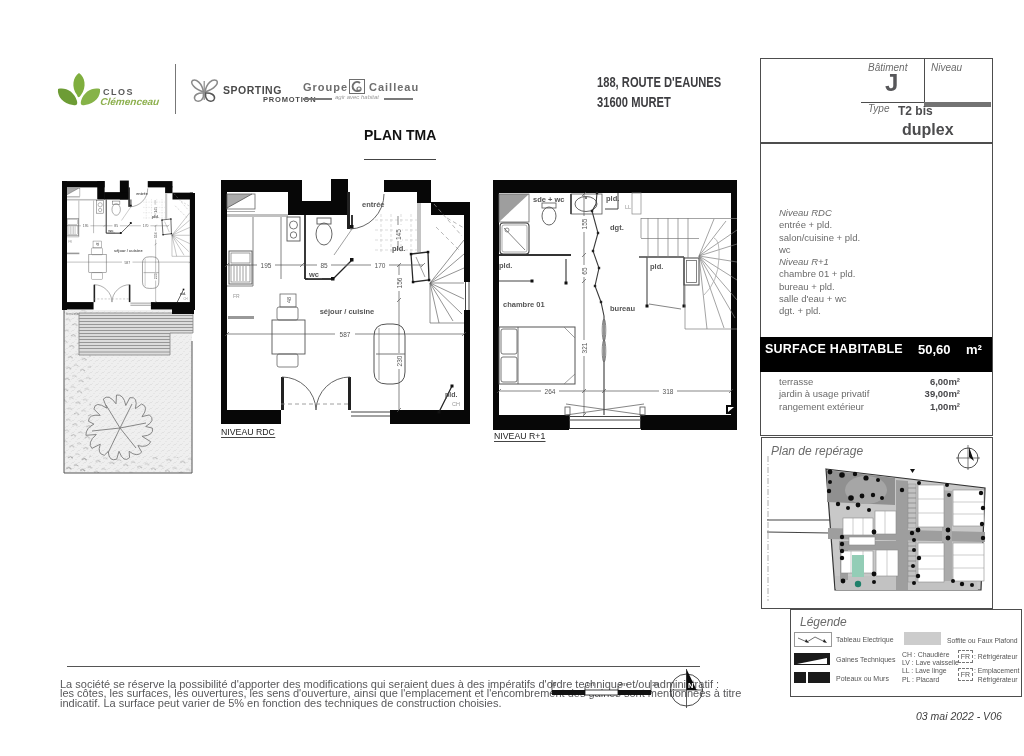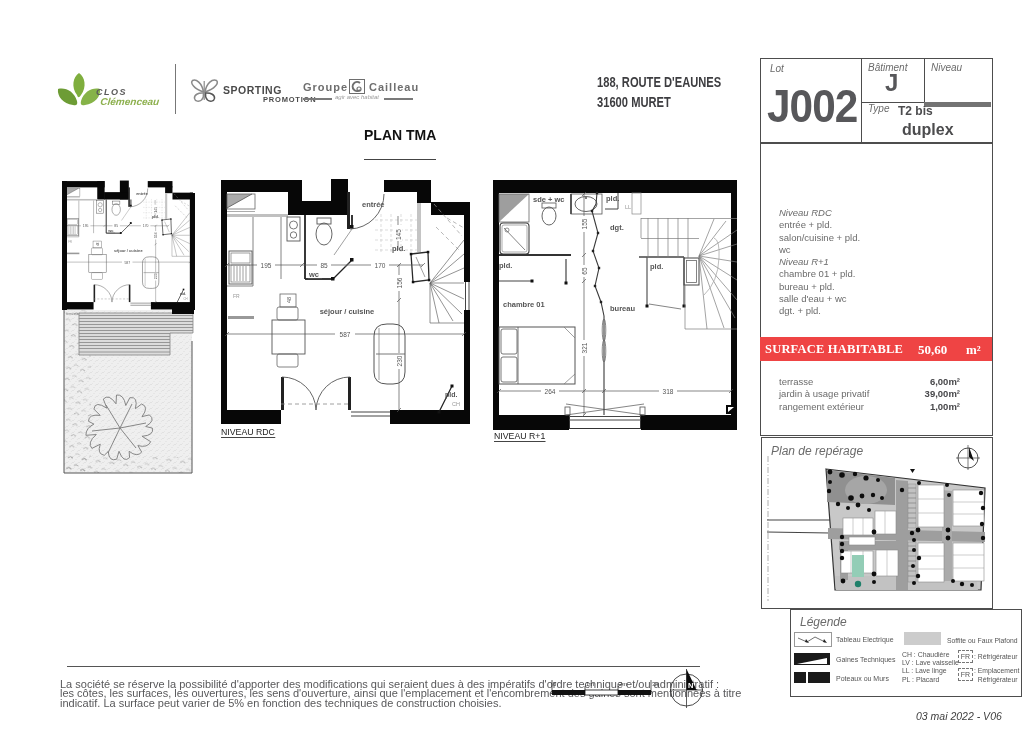--- a/index.html
+++ b/index.html
@@ -11,21 +11,21 @@
 </head>
 <body>
 
 <div class="abs" id="logo-clos" style="left:55px;top:62px;width:120px;height:50px;">
   <svg width="120" height="50" viewBox="0 0 120 50">
 
     <path d="M20,22 C14,14 16,4 22,0 C28,4 30,14 24,22 C22,25 21,25 20,22 Z" fill="#7fae3e" transform="translate(2,11)"></path>
     <path d="M16,30 C6,29 0,21 1,14 C8,12 17,16 20,26 C21,30 19,31 16,30 Z" fill="#6d9c35" transform="translate(2,13)"></path>
     <path d="M28,30 C38,29 44,21 43,14 C36,12 27,16 24,26 C23,30 25,31 28,30 Z" fill="#86b348" transform="translate(2,13)"></path>
   </svg>
-  <div class="abs" style="left:41px;top:25px;font-size:9px;font-weight:bold;letter-spacing:1.5px;color:#5a5a5a;font-style:italic;">CLOS</div>
+  <div class="abs" style="left:48px;top:25px;font-size:9px;font-weight:bold;letter-spacing:1.5px;color:#5a5a5a;">CLOS</div>
   <div class="abs" style="left:46px;top:34px;font-size:10px;font-style:italic;color:#8db04e;font-weight:bold;transform:skewX(-6deg);transform-origin:0 0;">Clémenceau</div>
 </div>
 <div class="abs" style="left:175px;top:64px;width:1px;height:50px;background:#777;"></div>
 
 <div class="abs" id="logo-sporting" style="left:190px;top:76px;width:110px;height:40px;">
   <svg width="30" height="26" viewBox="0 0 30 26" class="abs" style="left:0;top:2px;">
     <g fill="none" stroke="#8a8a8a" stroke-width="1.5" stroke-linecap="round">
       <path d="M13.5,14 C4,11 0,5 2.5,2.5 C6,0.5 12,5 13.5,14 Z"></path>
       <path d="M15,14 C16.5,5 22.5,0.5 26.5,2.5 C29,5 25,11 15,14 Z"></path>
       <path d="M13.5,15 C8,14.5 4,17 4.5,20.5 C5,23.5 9,24 11.5,22 C13.5,20 13.8,17.5 13.5,15 Z"></path>
@@ -49,24 +49,20 @@
   <div class="abs" style="left:0px;top:20px;width:29px;height:1.5px;background:#7a7a7a;"></div>
   <div class="abs" style="left:32px;top:16px;font-size:6px;font-style:italic;color:#9a9a9a;">agir avec habitat</div>
   <div class="abs" style="left:81px;top:20px;width:29px;height:1.5px;background:#7a7a7a;"></div>
 </div>
 
 <div class="abs" style="left:597px;top:72px;white-space:nowrap;font-size:15.5px;font-weight:bold;color:#3d3d40;line-height:20px;transform:scaleX(.72);transform-origin:0 0;">188, ROUTE D'EAUNES<br>31600 MURET</div>
 
 <div class="abs" style="left:364px;top:127px;font-size:14px;font-weight:bold;color:#111;border-bottom:1.5px solid #444;padding-bottom:16px;">PLAN TMA</div>
 
 <div class="abs box" style="left:760px;top:58px;width:231px;height:84px;">
-  <div class="abs" style="left:0;top:0;width:100px;height:84px;border-right:1px solid #4d4d4d;">
-    <div class="abs it" style="left:9px;top:4px;font-size:10px;">Lot</div>
-    <div class="abs" style="left:6px;top:20px;font-size:46px;font-weight:bold;color:#57575a;transform:scaleX(.92);transform-origin:0 0;letter-spacing:-1px;">J002</div>
-  </div>
   <div class="abs" style="left:100px;top:0;width:63px;height:43px;border-right:1px solid #4d4d4d;border-bottom:1px solid #4d4d4d;">
     <div class="abs it" style="left:7px;top:3px;font-size:10px;">Bâtiment</div>
     <div class="abs" style="left:24px;top:10px;font-size:24px;font-weight:bold;color:#57575a;">J</div>
   </div>
   <div class="abs" style="left:163px;top:0;width:67px;height:43px;border-bottom:5px solid #737373;">
     <div class="abs it" style="left:7px;top:3px;font-size:10px;">Niveau</div>
   </div>
   <div class="abs" style="left:100px;top:39px;width:130px;height:41px;padding-left:45px;">
     <div class="abs it" style="left:7px;top:5px;font-size:10px;">Type</div>
     <div class="abs" style="left:37px;top:6px;font-size:12px;font-weight:bold;color:#4c4c4e;">T2 bis</div>
@@ -80,21 +76,21 @@
     <div>entrée + pld.</div>
     <div>salon/cuisine + pld.</div>
     <div>wc</div>
     <div class="it">Niveau R+1</div>
     <div>chambre 01 + pld.</div>
     <div>bureau + pld.</div>
     <div>salle d'eau + wc</div>
     <div>dgt. + pld.</div>
   </div>
 
-  <div class="abs" style="left:-1px;top:194px;width:232px;height:24px;background:#ef4444;font-family:Liberation Serif, serif;">
+  <div class="abs" style="left:-1px;top:194px;width:232px;height:35px;background:#000000;">
     <div class="abs" style="left:5px;top:5px;font-size:12.5px;font-weight:bold;color:#fff;letter-spacing:0.2px;">SURFACE HABITABLE</div>
     <div class="abs" style="left:158px;top:4.5px;font-size:13px;font-weight:bold;color:#fff;">50,60</div>
     <div class="abs" style="left:206px;top:4.5px;font-size:13px;font-weight:bold;color:#fff;">m²</div>
   </div>
   <div class="abs" style="left:18px;top:233px;width:200px;font-size:9.5px;color:#6b6b6b;line-height:12.3px;">
     <div>terrasse</div>
     <div>jardin à usage privatif</div>
     <div>rangement extérieur</div>
   </div>
   <div class="abs" style="left:0px;top:233px;width:199px;font-size:9.5px;color:#47474a;font-weight:bold;line-height:12.3px;text-align:right;">

